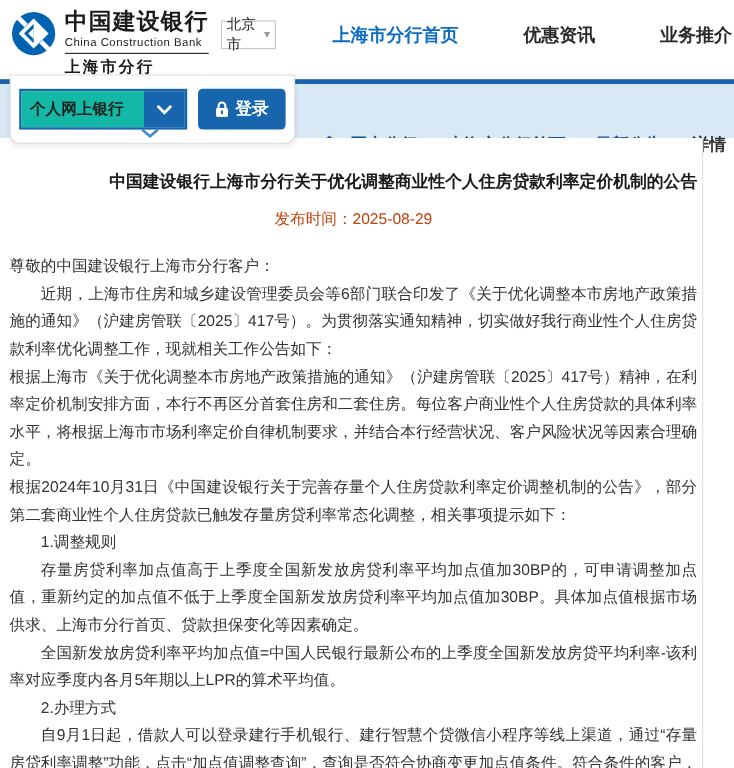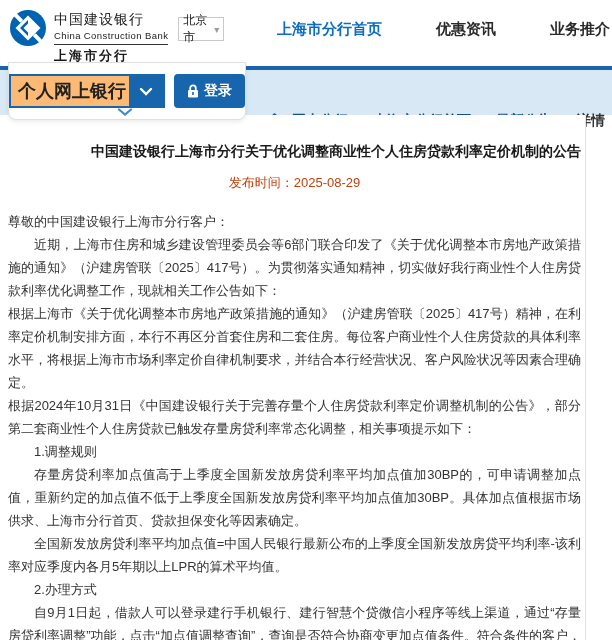--- a/index.html
+++ b/index.html
@@ -4,21 +4,21 @@
 <style>
   * { margin: 0; padding: 0; box-sizing: border-box; }
   html, body { width: 612px; height: 640px; overflow: hidden; background: #fff;
     font-family: "Liberation Sans", "DejaVu Sans", sans-serif; }
 
   
   .header { position: relative; height: 66px; background: #fff; display: flex; align-items: center; }
   .logo-wrap { display: flex; align-items: flex-start; padding-left: 8px; }
   .logo-icon { width: 40px; height: 40px; margin-top: 6px; }
   .logo-text { margin-left: 6px; margin-top: 6px; }
-  .bank-cn { font-size: 14px; font-weight: normal; color: #1a1a1a; letter-spacing: 1px; line-height: 22px; }
+  .bank-cn { font-size: 19px; font-weight: bold; color: #1a1a1a; letter-spacing: 1px; line-height: 22px; }
   .bank-en { font-size: 9.5px; color: #222; letter-spacing: 0.4px; border-bottom: 1.5px solid #333; padding-bottom: 2px; line-height: 12px; }
   .branch { font-size: 13px; font-weight: bold; color: #1a1a1a; margin-top: 2px; letter-spacing: 2px; }
   .region-select { margin-left: 10px; margin-top: -8px; width: 46px; height: 24px; border: 1px solid #c9c9c9;
     display: flex; align-items: center; justify-content: space-between; padding: 0 4px; font-size: 12px; color: #222; background: #fff; cursor: pointer; }
   .region-select .chev { color: #9a9a9a; font-size: 10px; }
   .top-nav { display: flex; margin-left: auto; gap: 54px; padding-right: 2px; margin-top: -8px; }
   .top-nav .nav-item { font-size: 15px; font-weight: bold; color: #2b2b2b; cursor: pointer; white-space: nowrap; }
   .top-nav .nav-item.active { color: #0b6cc1; }
 
   
@@ -28,21 +28,21 @@
   .breadcrumb .home-ic { width: 17px; height: 15px; }
   .breadcrumb .crumb { cursor: pointer; white-space: nowrap; }
   .breadcrumb .sep { color: #3c5a78; font-size: 12px; }
   .breadcrumb .crumb.current { color: #333; cursor: default; }
 
   
   .login-panel { position: absolute; left: 8px; top: -8px; width: 238px; height: 58px; background: #fff;
     border: 1px solid #e0e0e0; border-radius: 0 0 8px 8px; box-shadow: 0 2px 4px rgba(0,0,0,0.08);
     display: flex; align-items: center; justify-content: center; gap: 9px; z-index: 5; }
   .channel-select { display: flex; height: 34px; border: 2px solid #1665ad; cursor: pointer; }
-  .channel-select .val { width: 118px; background: #fdba74; font-size: 18px; font-weight: bold; color: #222;
+  .channel-select .val { width: 102px; background: #14b8a6; font-size: 13px; font-weight: bold; color: #222;
     display: flex; align-items: center; padding-left: 7px; white-space: nowrap; }
   .channel-select .dd { width: 34px; background: #1665ad; display: flex; align-items: center; justify-content: center; }
   .login-btn { height: 34px; width: 73px; background: #1665ad; border: none; border-radius: 4px; color: #fff;
     font-size: 14px; font-weight: bold; display: flex; align-items: center; justify-content: center; gap: 5px; cursor: pointer; }
   .panel-chevron { position: absolute; left: 108px; bottom: -1px; }
 
   
   .content { position: relative; width: 586px; min-height: 525px; border-right: 1px solid #e3e3e3; padding: 0 4px 0 8px; background: #fff; }
   .article-title { font-size: 14px; font-weight: bold; color: #1a1a1a; text-align: right; padding-top: 25px; line-height: 22px; }
   .pub-line { text-align: center; font-size: 13px; color: #c2410c; margin-top: 12px; }

